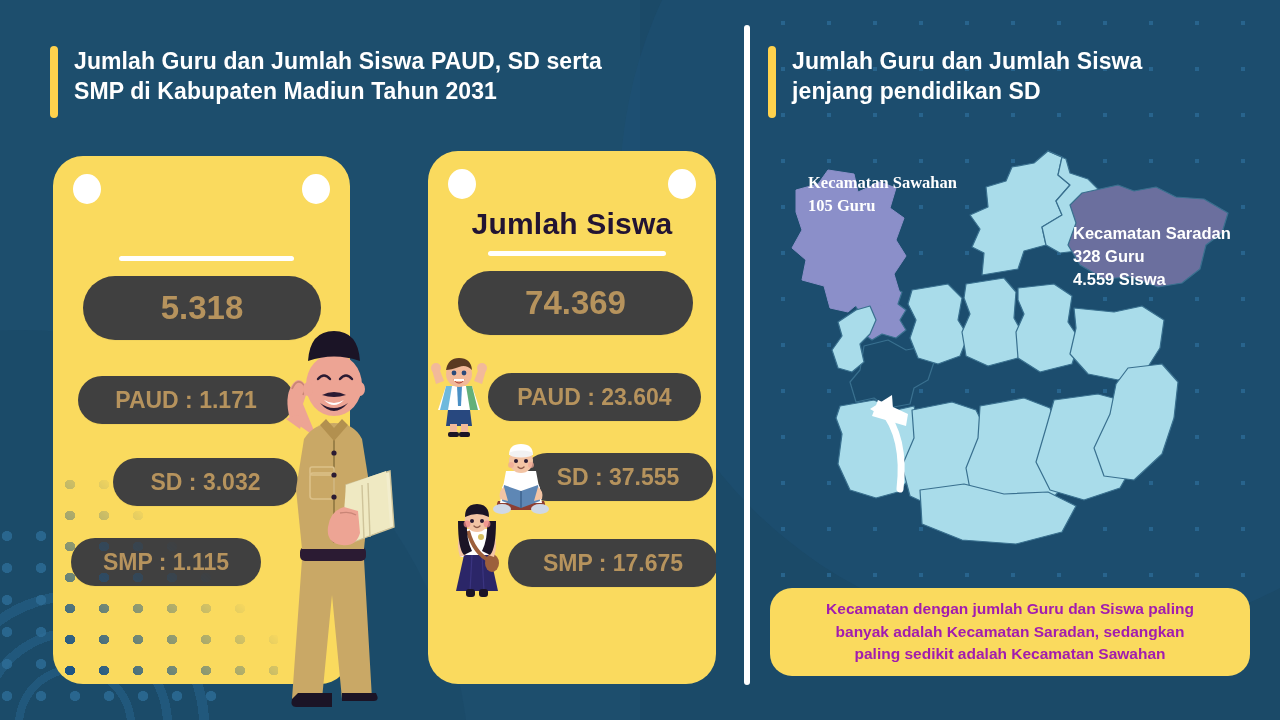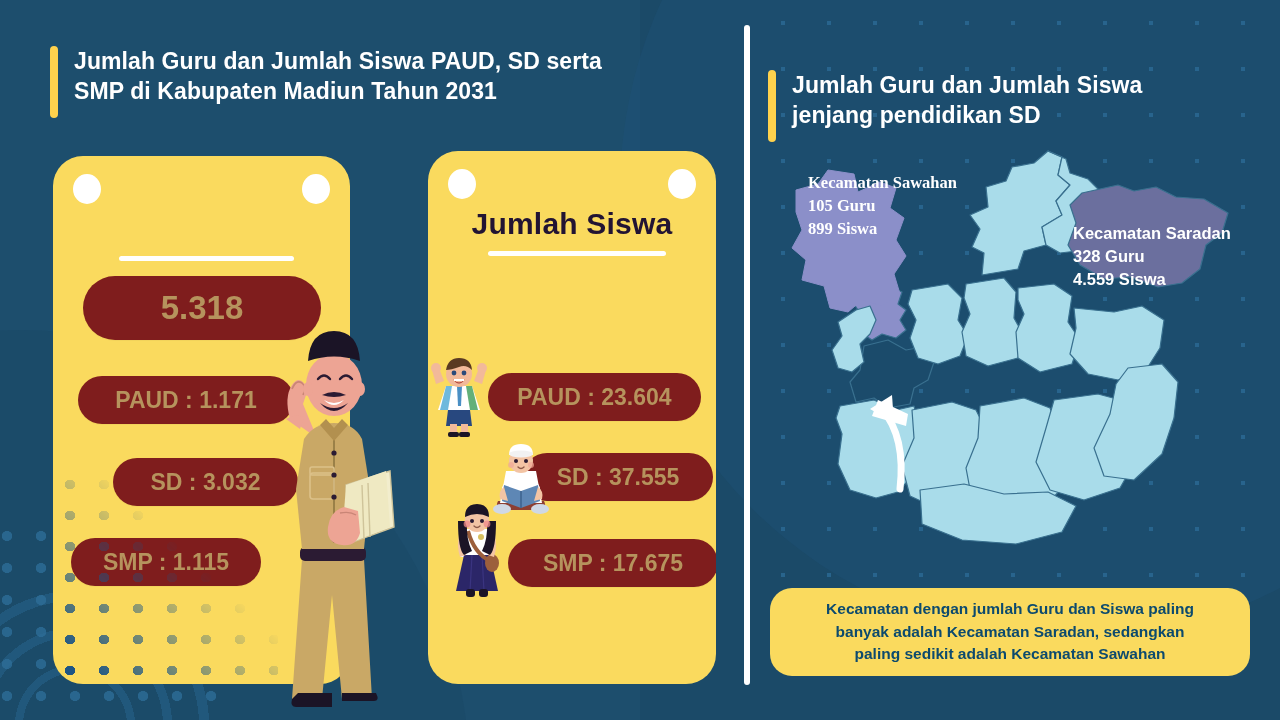--- a/index.html
+++ b/index.html
@@ -46,21 +46,21 @@
 
   
   .hdr { position:absolute; display:flex; gap:16px; align-items:flex-start; }
   .hdr .bar { width:8px; border-radius:4px; background:#ffd24d; flex:none; }
   .hdr h1 {
     color:#ffffff; font-size:23px; font-weight:bold; line-height:1.32;
     letter-spacing:.1px; white-space:pre-line;
   }
   #hdr-left  { left:50px;  top:46px; width:690px; }
   #hdr-left .bar  { height:72px; }
-  #hdr-right { left:768px; top:46px; width:480px;margin-top:24px; }
+  #hdr-right { left:768px; top:46px; width:480px; }
   #hdr-right .bar { height:72px; }
 
   .divider {
     position:absolute; left:744px; top:25px; width:6px; height:660px;
     background:#ffffff; border-radius:3px;
   }
 
   
   .card {
     position:absolute; background:#fada5e; border-radius:30px; overflow:hidden;
@@ -79,21 +79,21 @@
   }
   #card-guru h2  { top:56px; }
   #card-siswa h2 { top:56px; }
   .card .rule {
     position:absolute; height:5px; background:#ffffff; border-radius:3px;
   }
   #card-guru .rule  { left:66px;  width:175px; top:100px; }
   #card-siswa .rule { left:60px;  width:178px; top:100px; }
 
   .pill {
-    position:absolute; background:#7f1d1d; border-radius:40px;
+    position:absolute; background:#404040; border-radius:40px;
     display:flex; align-items:center; justify-content:center;
     color:#b6935d; font-weight:bold;
     box-shadow:0 1px 0 rgba(0,0,0,.03);
   }
   .pill.big { font-size:33px; height:64px; }
   .pill.sm  { font-size:23px; height:48px; }
 
   
   #g-total { left:30px; top:120px; width:238px; }
   #g-paud  { left:25px; top:220px; width:216px; }
@@ -128,21 +128,21 @@
   .maplabel { position:absolute; color:#fff; font-weight:bold; line-height:1.38; }
   #lbl-sawahan { left:808px; top:172px; font-size:16.5px;font-family:Liberation Serif, serif; }
   #lbl-saradan { left:1073px; top:222px; font-size:16.5px; }
   .maplabel .line { display:block; white-space:nowrap; }
 
   
   #note {
     position:absolute; left:770px; top:588px; width:480px; height:88px;
     background:#fada5e; border-radius:22px;
     display:flex; align-items:center; justify-content:center; text-align:center;
-    color:#0c4a6e; font-size:15.5px; font-weight:bold; line-height:1.45;
+    color:#a21caf; font-size:15.5px; font-weight:bold; line-height:1.45;
     padding:0 14px; white-space:pre-line;
   }
 </style>
 </head>
 <body>
 
 <div id="bg">
   <div class="bg-wash"></div>
   <div class="bg-arc1"></div>
   <div class="bg-arc2"></div>
@@ -174,20 +174,21 @@
   <div class="pill sm" id="g-sd">SD : 3.032</div>
   <div class="pill sm" id="g-smp">SMP : 1.115</div>
   <div class="card-dots"></div>
 </div>
 
 <div class="card" id="card-siswa">
   <div class="hole l"></div>
   <div class="hole r"></div>
   <h2>Jumlah Siswa</h2>
   <div class="rule"></div>
+  <div class="pill big" id="s-total">74.369</div>
   <div class="pill sm" id="s-paud">PAUD : 23.604</div>
   <div class="pill sm" id="s-sd">SD : 37.555</div>
   <div class="pill sm" id="s-smp">SMP : 17.675</div>
 </div>
 
 <svg class="illus" id="teacher" viewBox="0 0 130 410">
 
   <path d="M22 112 q-6 -22 2 -34 q6 -9 12 -2 q5 6 1 15 l-2 6 l14 34 z" fill="#eda494"></path>
   <path d="M24 82 q4 -10 10 -6 q5 4 1 12" fill="none" stroke="#c98576" stroke-width="1.6"></path>
   <path d="M18 112 q10 -6 18 -2 l-4 12 z" fill="#eda494"></path>
@@ -331,21 +332,20 @@
 
     <path fill="none" stroke="#ffffff" stroke-width="7" stroke-linecap="round" d="M148 351 q6 -52 -18 -80"></path>
     <path fill="#ffffff" d="M126 262 l30 14 l-2 12 l-34 -10 z"></path>
     <path fill="#ffffff" d="M118 271 l22 -14 l2 28 z"></path>
   </svg>
 </div>
 
 <div class="maplabel" id="lbl-sawahan">
   <span class="line">Kecamatan Sawahan</span>
   <span class="line">105 Guru</span>
-  <span class="line">899 Siswa</span>
 </div>
 
 <div class="maplabel" id="lbl-saradan">
   <span class="line">Kecamatan Saradan</span>
   <span class="line">328 Guru</span>
   <span class="line">4.559 Siswa</span>
 </div>
 
 <div id="note">Kecamatan dengan jumlah Guru dan Siswa paling
 banyak adalah Kecamatan Saradan, sedangkan

